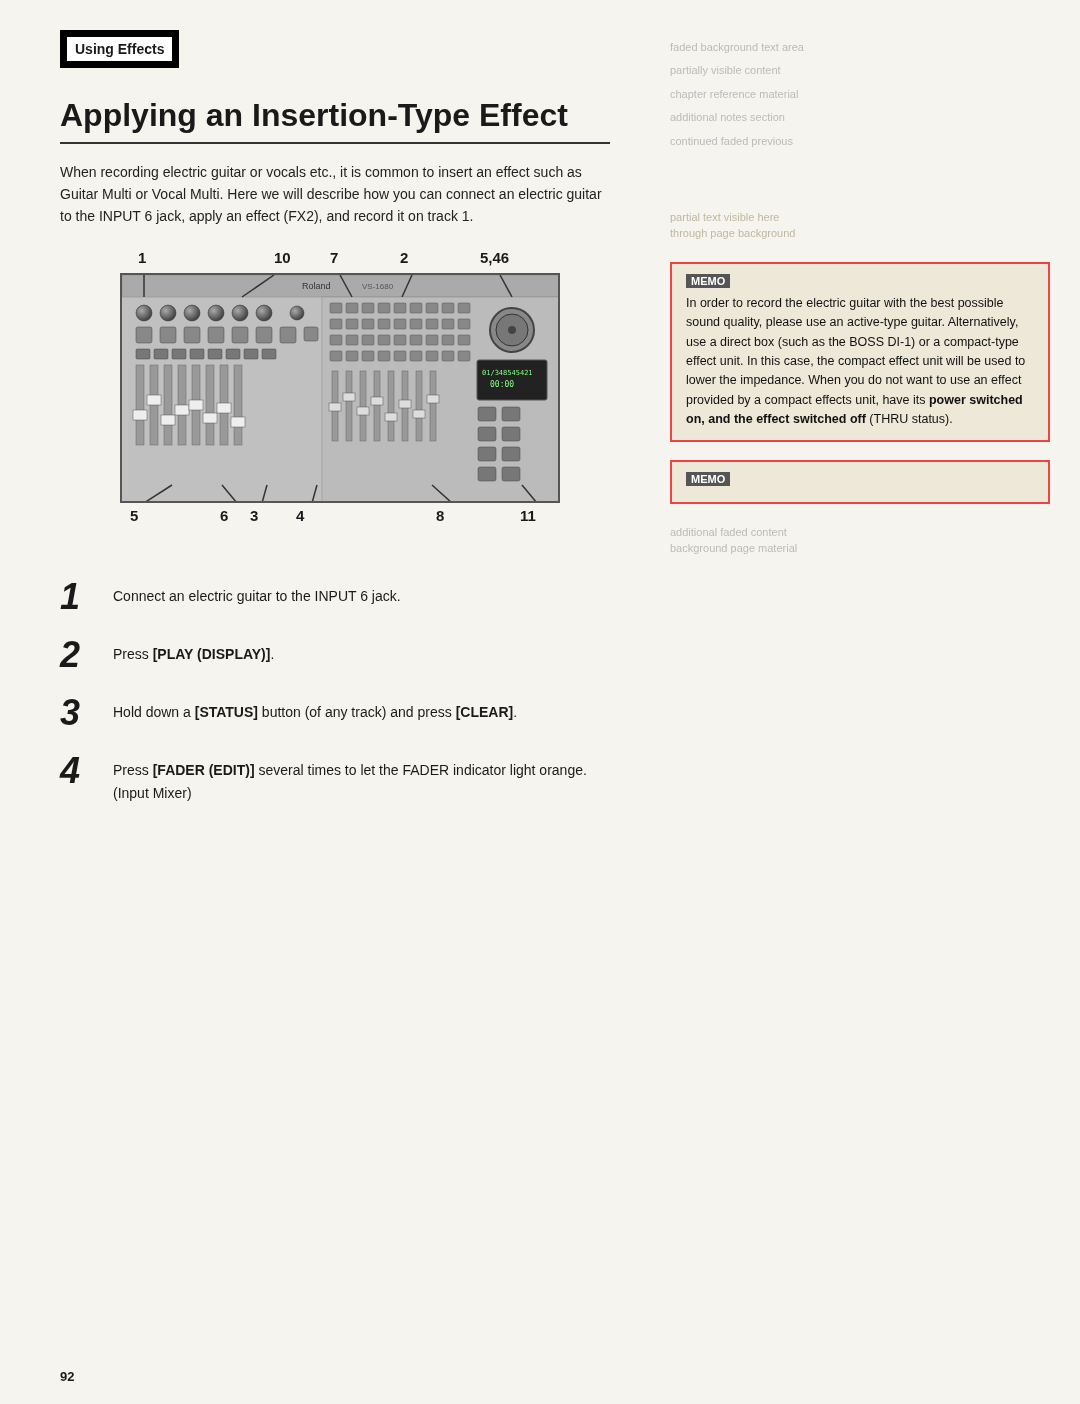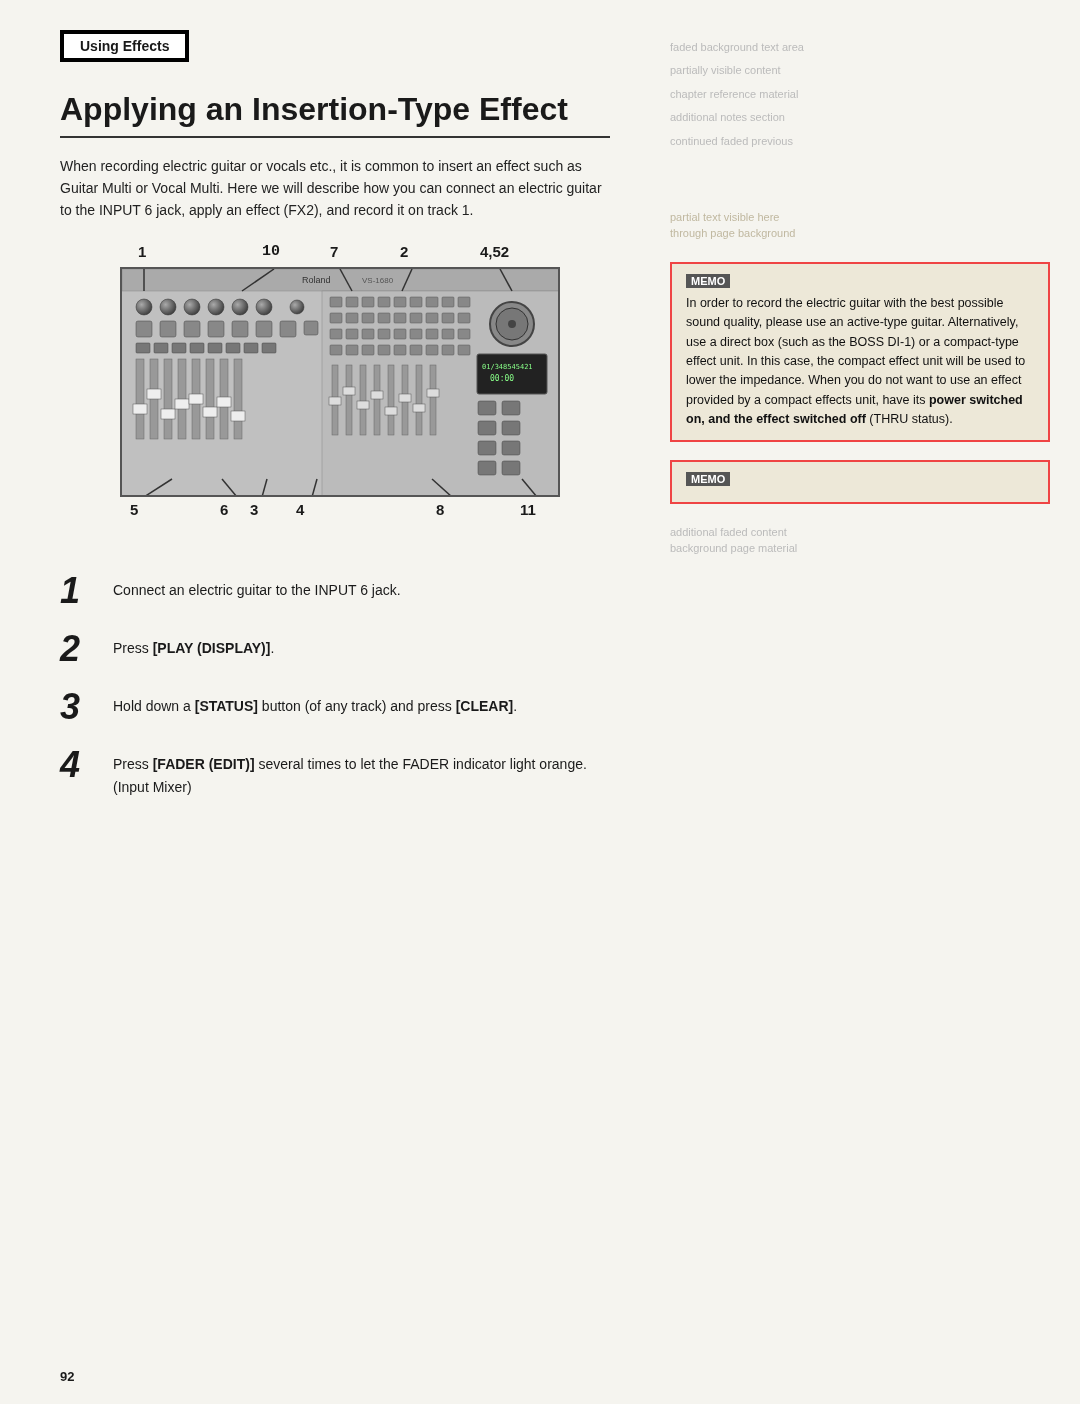--- a/index.html
+++ b/index.html
@@ -22,23 +22,23 @@
 
     .sidebar {
       width: 430px;
       padding: 20px 30px 12px 20px;
       flex-shrink: 0;
       position: relative;
     }
 
     
     .section-tag {
-      border: 4px solid #000000;
+      border: 7px solid #000000;
       display: inline-block;
-      padding: 4px 16px;
+      padding: 4px 8px;
       font-weight: bold;
       font-size: 14px;
       margin-bottom: 28px;
       font-family: Arial, sans-serif;
       background: #fff;
     }
 
     
     .main-title {
       font-size: 32px;
@@ -172,24 +172,24 @@
   <hr class="title-underline">
 
   
   <p class="intro-text">When recording electric guitar or vocals etc., it is common to insert an effect such as Guitar Multi or Vocal Multi. Here we will describe how you can connect an electric guitar to the INPUT 6 jack, apply an effect (FX2), and record it on track 1.</p>
 
   
   <div class="diagram-svg-wrapper">
 
     <div style="position:relative; height:24px; margin-left:60px; width:440px;">
       <span class="num-above" style="left:18px;">1</span>
-      <span class="num-above" style="left:142px;font-family:Liberation Mono, monospace;">10</span>
+      <span class="num-above" style="left:154px;">10</span>
       <span class="num-above" style="left:210px;">7</span>
       <span class="num-above" style="left:280px;">2</span>
-      <span class="num-above" style="left:360px;">4,52</span>
+      <span class="num-above" style="left:360px;">5,46</span>
     </div>
 
     <div style="margin-left:60px; position:relative;">
       <svg width="440" height="230" style="display:block; background:#ccc; border:2px solid #555;">
 
         <rect width="440" height="230" fill="#c0c0c0"></rect>
 
         <rect x="0" y="0" width="440" height="22" fill="#aaa" stroke="#888" stroke-width="0.5"></rect>
         <text x="180" y="14" font-size="9" fill="#333" font-family="Arial">Roland</text>
         <text x="240" y="14" font-size="8" fill="#555" font-family="Arial">VS-1680</text>

